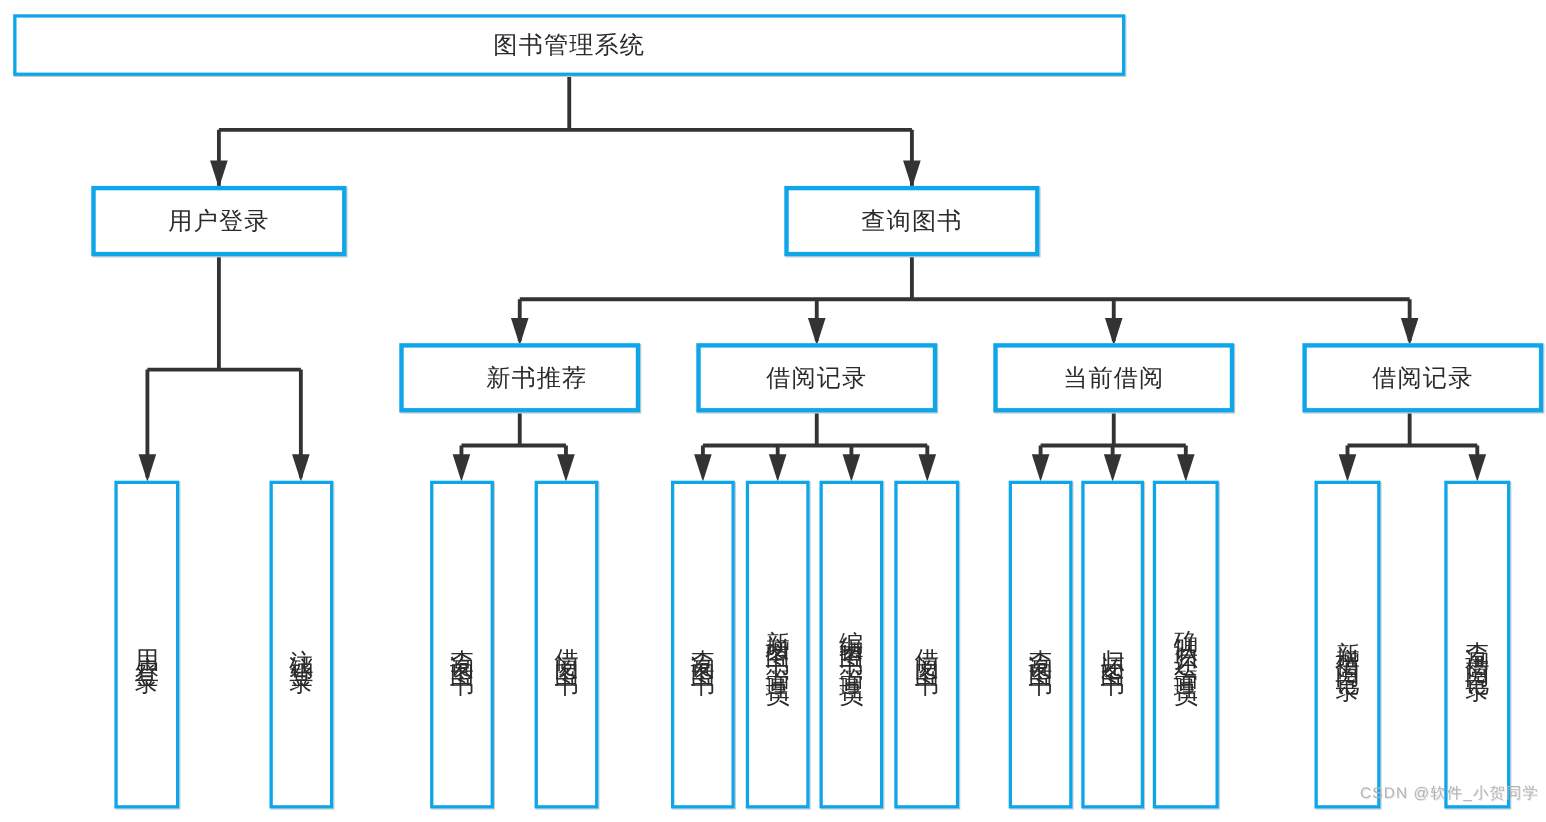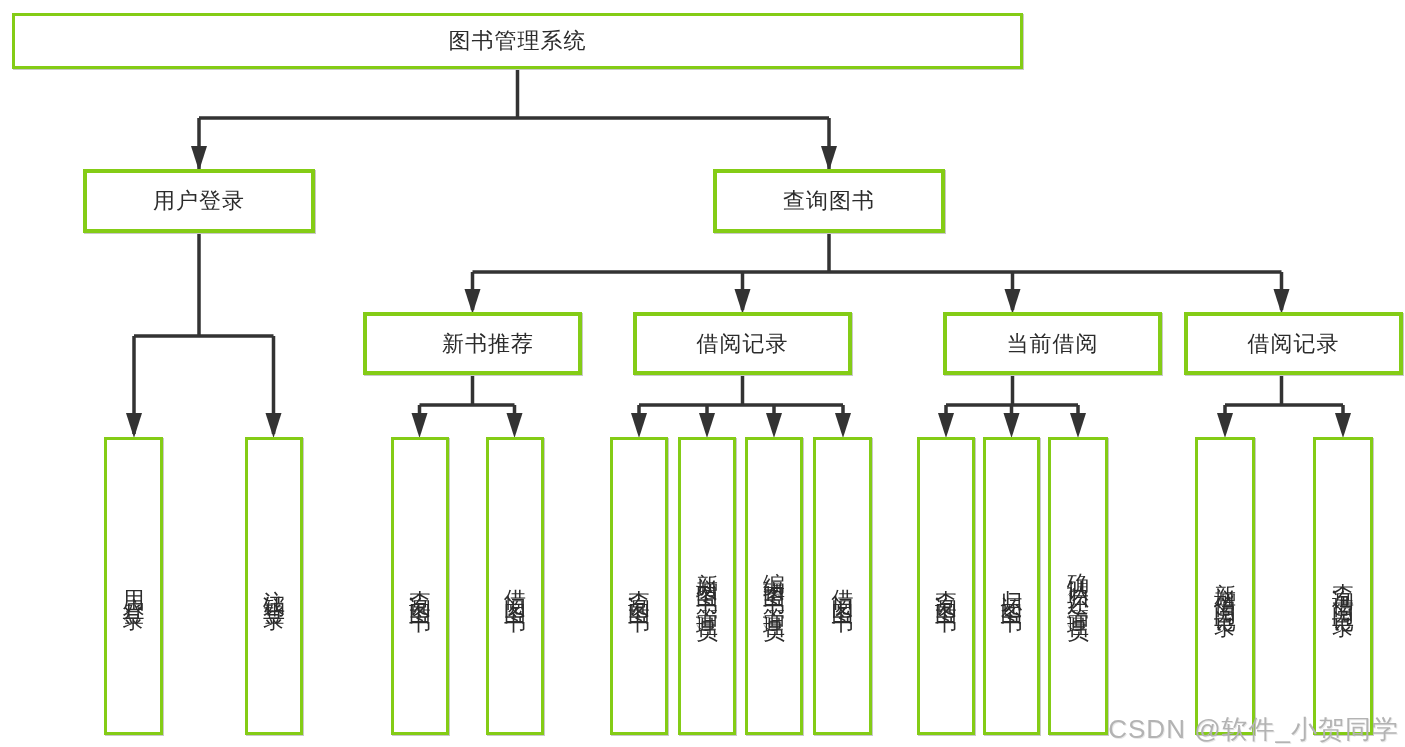--- a/index.html
+++ b/index.html
@@ -15,21 +15,21 @@
   svg.connectors {
     position: absolute;
     left: 0; top: 0;
     width: 1405px; height: 747px;
   }
   svg.connectors path { stroke: #333333; stroke-width: 3.5; fill: none; }
   svg.connectors polygon { fill: #333333; stroke: none; }
   .box {
     position: absolute;
     background: #ffffff;
-    border: 4px solid #84cc16;
+    border: 4px solid #0ea5e9;
     display: flex;
     align-items: center;
     justify-content: center;
     color: #2b2b2b;
     font-size: 22px;
     letter-spacing: 1px;
     box-shadow: 1px 1px 0 #c9c9c9;
   }
   .box.root { border-width: 3px; }
   .box.leaf { border-width: 3px; }
@@ -38,21 +38,21 @@
     text-orientation: mixed;
     font-size: 22px;
     line-height: 1;
     letter-spacing: 7px;
     white-space: nowrap;
   }
   .watermark {
     position: absolute;
     top: 712px;
     right: 6px;
-    font-size: 26px;
+    font-size: 14px;
     color: #b3b3b3;
     letter-spacing: 1px;
     z-index: 5;
     text-shadow: 1px 1px 0 #8f8f8f33;
   }
 </style>
 </head>
 <body>
 
 <div class="canvas">
@@ -117,21 +117,21 @@
   <div class="box" style="left:713px; top:169px; width:232px; height:64px;">
     <span>查询图书</span>
   </div>
 
   <div class="box" style="left:363px; top:312px; width:219px; height:63px;padding-left:31px;">
     <span>新书推荐</span>
   </div>
   <div class="box" style="left:633px; top:312px; width:219px; height:63px;">
     <span>借阅记录</span>
   </div>
-  <div class="box" style="left:903px; top:312px; width:219px; height:63px;margin-left:40px;">
+  <div class="box" style="left:903px; top:312px; width:219px; height:63px;">
     <span>当前借阅</span>
   </div>
   <div class="box" style="left:1184px; top:312px; width:219px; height:63px;">
     <span>借阅记录</span>
   </div>
 
   <div class="box leaf" style="left:104px; top:437px; width:59px; height:298px;">
     <span class="vtext">用户登录</span>
   </div>
   <div class="box leaf" style="left:245px; top:437px; width:58px; height:298px;">

